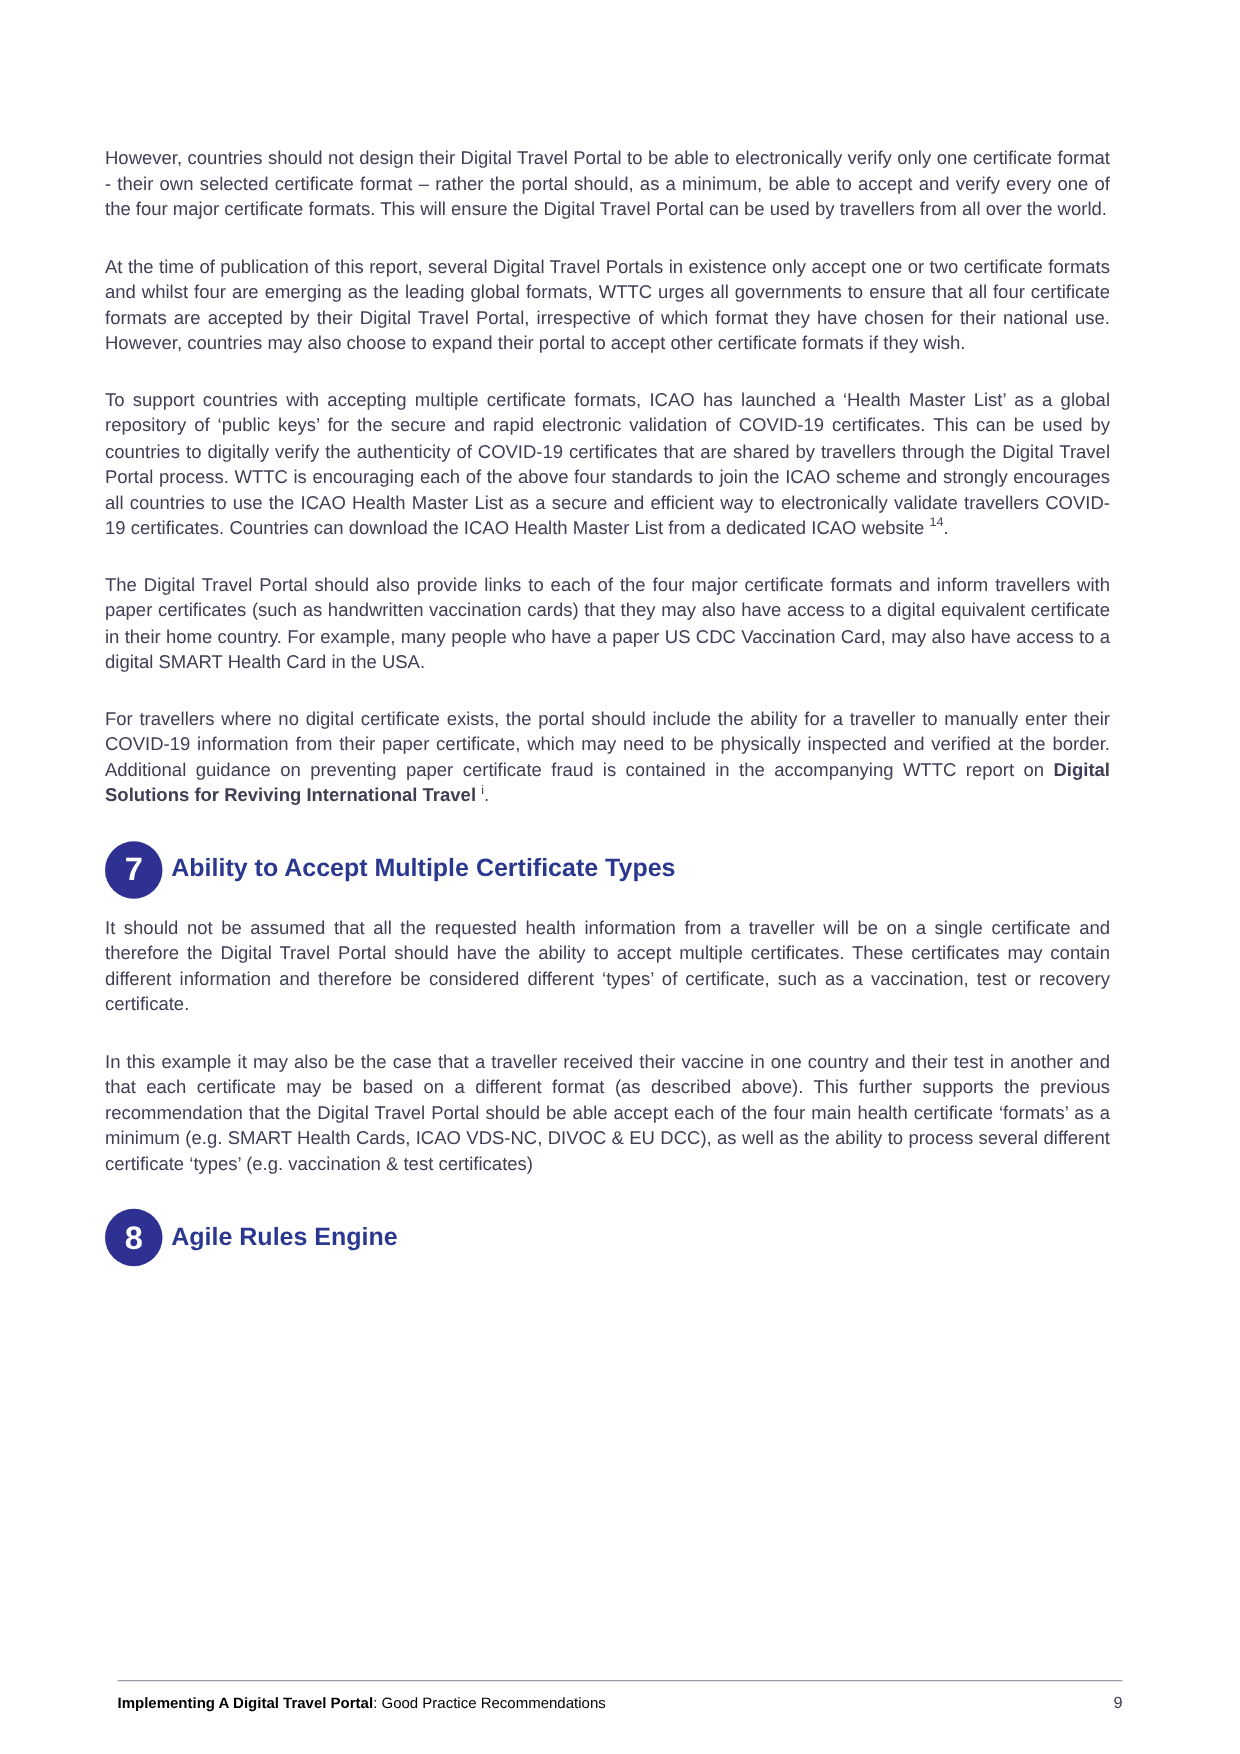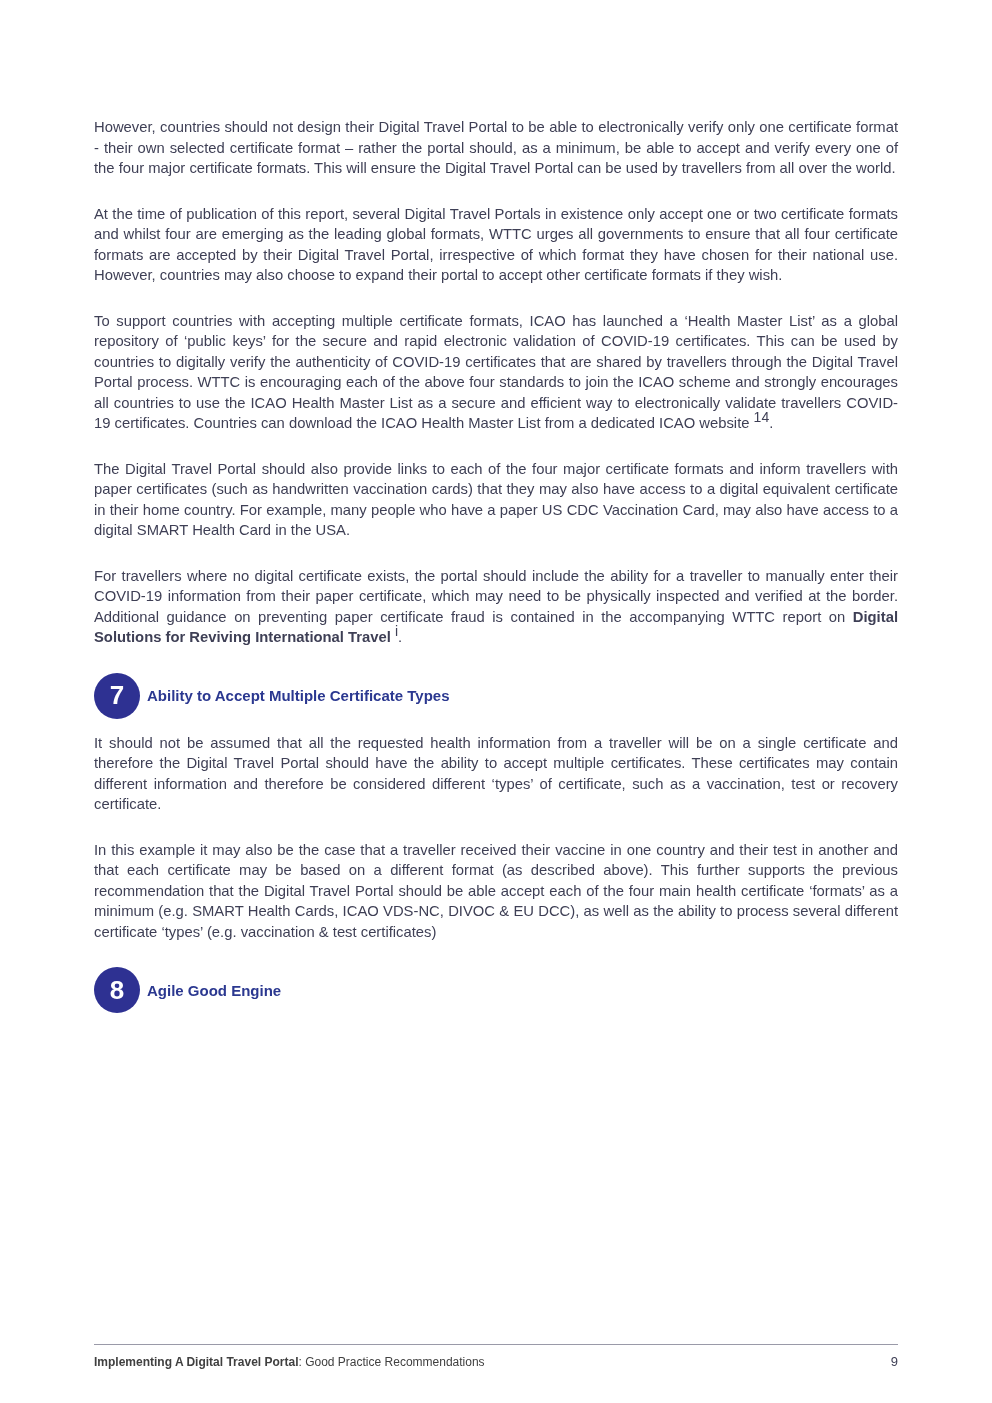--- a/index.html
+++ b/index.html
@@ -8,33 +8,33 @@
     width: 992px;
     height: 1403px;
     background: #ffffff;
     font-family: "Liberation Sans", sans-serif;
     overflow: hidden;
     margin: 0 auto;
   }
   .content {
     position: absolute;
     top: 117px;
-    left: 94px;
+    left: 84px;
     width: 804px;
   }
   p.body {
     margin: 0 0 25px 0;
     font-size: 14.8px;
     line-height: 20.5px;
     color: #3e3f55;
     text-align: justify;
     font-weight: 400;
   }
   sup.fn {
-    font-size: 14px;
+    font-size: 10px;
     line-height: 0;
     vertical-align: super;
   }
   .report-link {
     font-weight: 700;
     color: #3e3f55;
     text-decoration: none;
   }
   .section-heading {
     display: flex;
@@ -49,42 +49,42 @@
     background: #2e3192;
     color: #ffffff;
     font-size: 26px;
     font-weight: 700;
     display: flex;
     align-items: center;
     justify-content: center;
   }
   .section-title {
     margin: 0 0 0 7px;
-    font-size: 15px;
+    font-size: 20px;
     font-weight: 700;
     color: #2b3890;
   }
   .footer {
     position: absolute;
     left: 94px;
     right: 94px;
     bottom: 34px;
   }
   .footer-rule {
     border-top: 1px solid #9a9aa8;
     margin-bottom: 9px;
   }
   .footer-row {
     display: flex;
     justify-content: space-between;
     align-items: baseline;
   }
   .footer-title {
     font-size: 12px;
-    color: #404040;
+    color: #000000;
   }
   .footer-title .bold { font-weight: 700; }
   .page-number {
     font-size: 13px;
     color: #3e3f55;
   }
 </style>
 </head>
 <body>
 
@@ -106,21 +106,21 @@
       <h2 class="section-title">Ability to Accept Multiple Certificate Types</h2>
     </div>
 
     <p class="body">It should not be assumed that all the requested health information from a traveller will be on a single certificate and therefore the Digital Travel Portal should have the ability to accept multiple certificates. These certificates may contain different information and therefore be considered different ‘types’ of certificate, such as a vaccination, test or recovery certificate.</p>
 
 
     <p class="body">In this example it may also be the case that a traveller received their vaccine in one country and their test in another and that each certificate may be based on a different format (as described above). This further supports the previous recommendation that the Digital Travel Portal should be able accept each of the four main health certificate ‘formats’ as a minimum (e.g. SMART Health Cards, ICAO VDS-NC, DIVOC &amp; EU DCC), as well as the ability to process several different certificate ‘types’ (e.g. vaccination &amp; test certificates)</p>
 
     <div class="section-heading">
       <span class="num-badge">8</span>
-      <h2 class="section-title">Agile Good Engine</h2>
+      <h2 class="section-title">Agile Rules Engine</h2>
     </div>
 
 
   </div>
 
   <div class="footer">
     <div class="footer-rule"></div>
     <div class="footer-row">
       <div class="footer-title"><span class="bold">Implementing A Digital Travel Portal</span><span>: Good Practice Recommendations</span></div>
       <div class="page-number">9</div>

